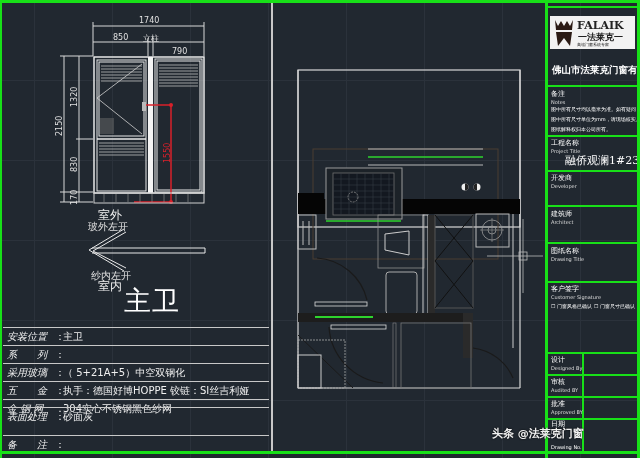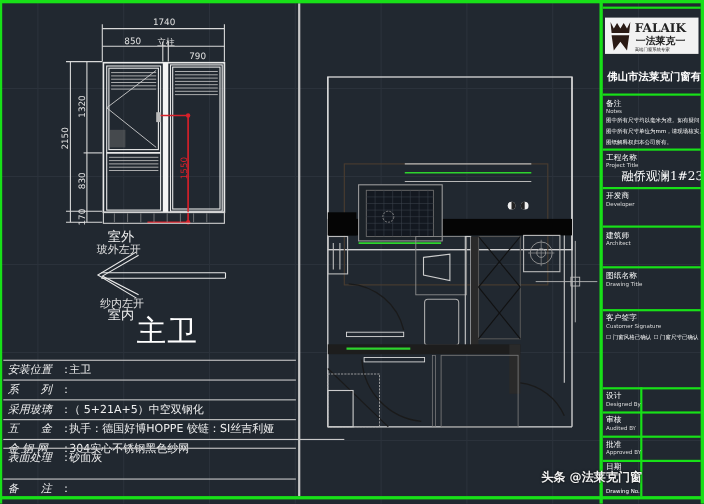--- a/index.html
+++ b/index.html
@@ -147,21 +147,21 @@
   <div class="spec-row" style="top:36px;">
     <span class="lbl">采用玻璃</span>
       <span class="colon">：</span>
       <span class="val">（ 5+21A+5）中空双钢化</span>
   </div>
   <div class="spec-row" style="top:54px;">
     <span class="lbl">五　　金</span>
       <span class="colon">：</span>
       <span class="val">执手：德国好博HOPPE 铰链：SI丝吉利娅</span>
   </div>
-  <div class="spec-row" style="top:72px;padding-left:44px;">
+  <div class="spec-row" style="top:72px;">
     <span class="lbl">金 钢 网</span>
       <span class="colon">：</span>
       <span class="val">304实心不锈钢黑色纱网</span>
   </div>
   <div class="spec-row" style="top:80px;">
     <span class="lbl">表面处理</span>
       <span class="colon">：</span>
       <span class="val">砂面灰</span>
   </div>
   <div class="spec-row" style="top:108px;">

